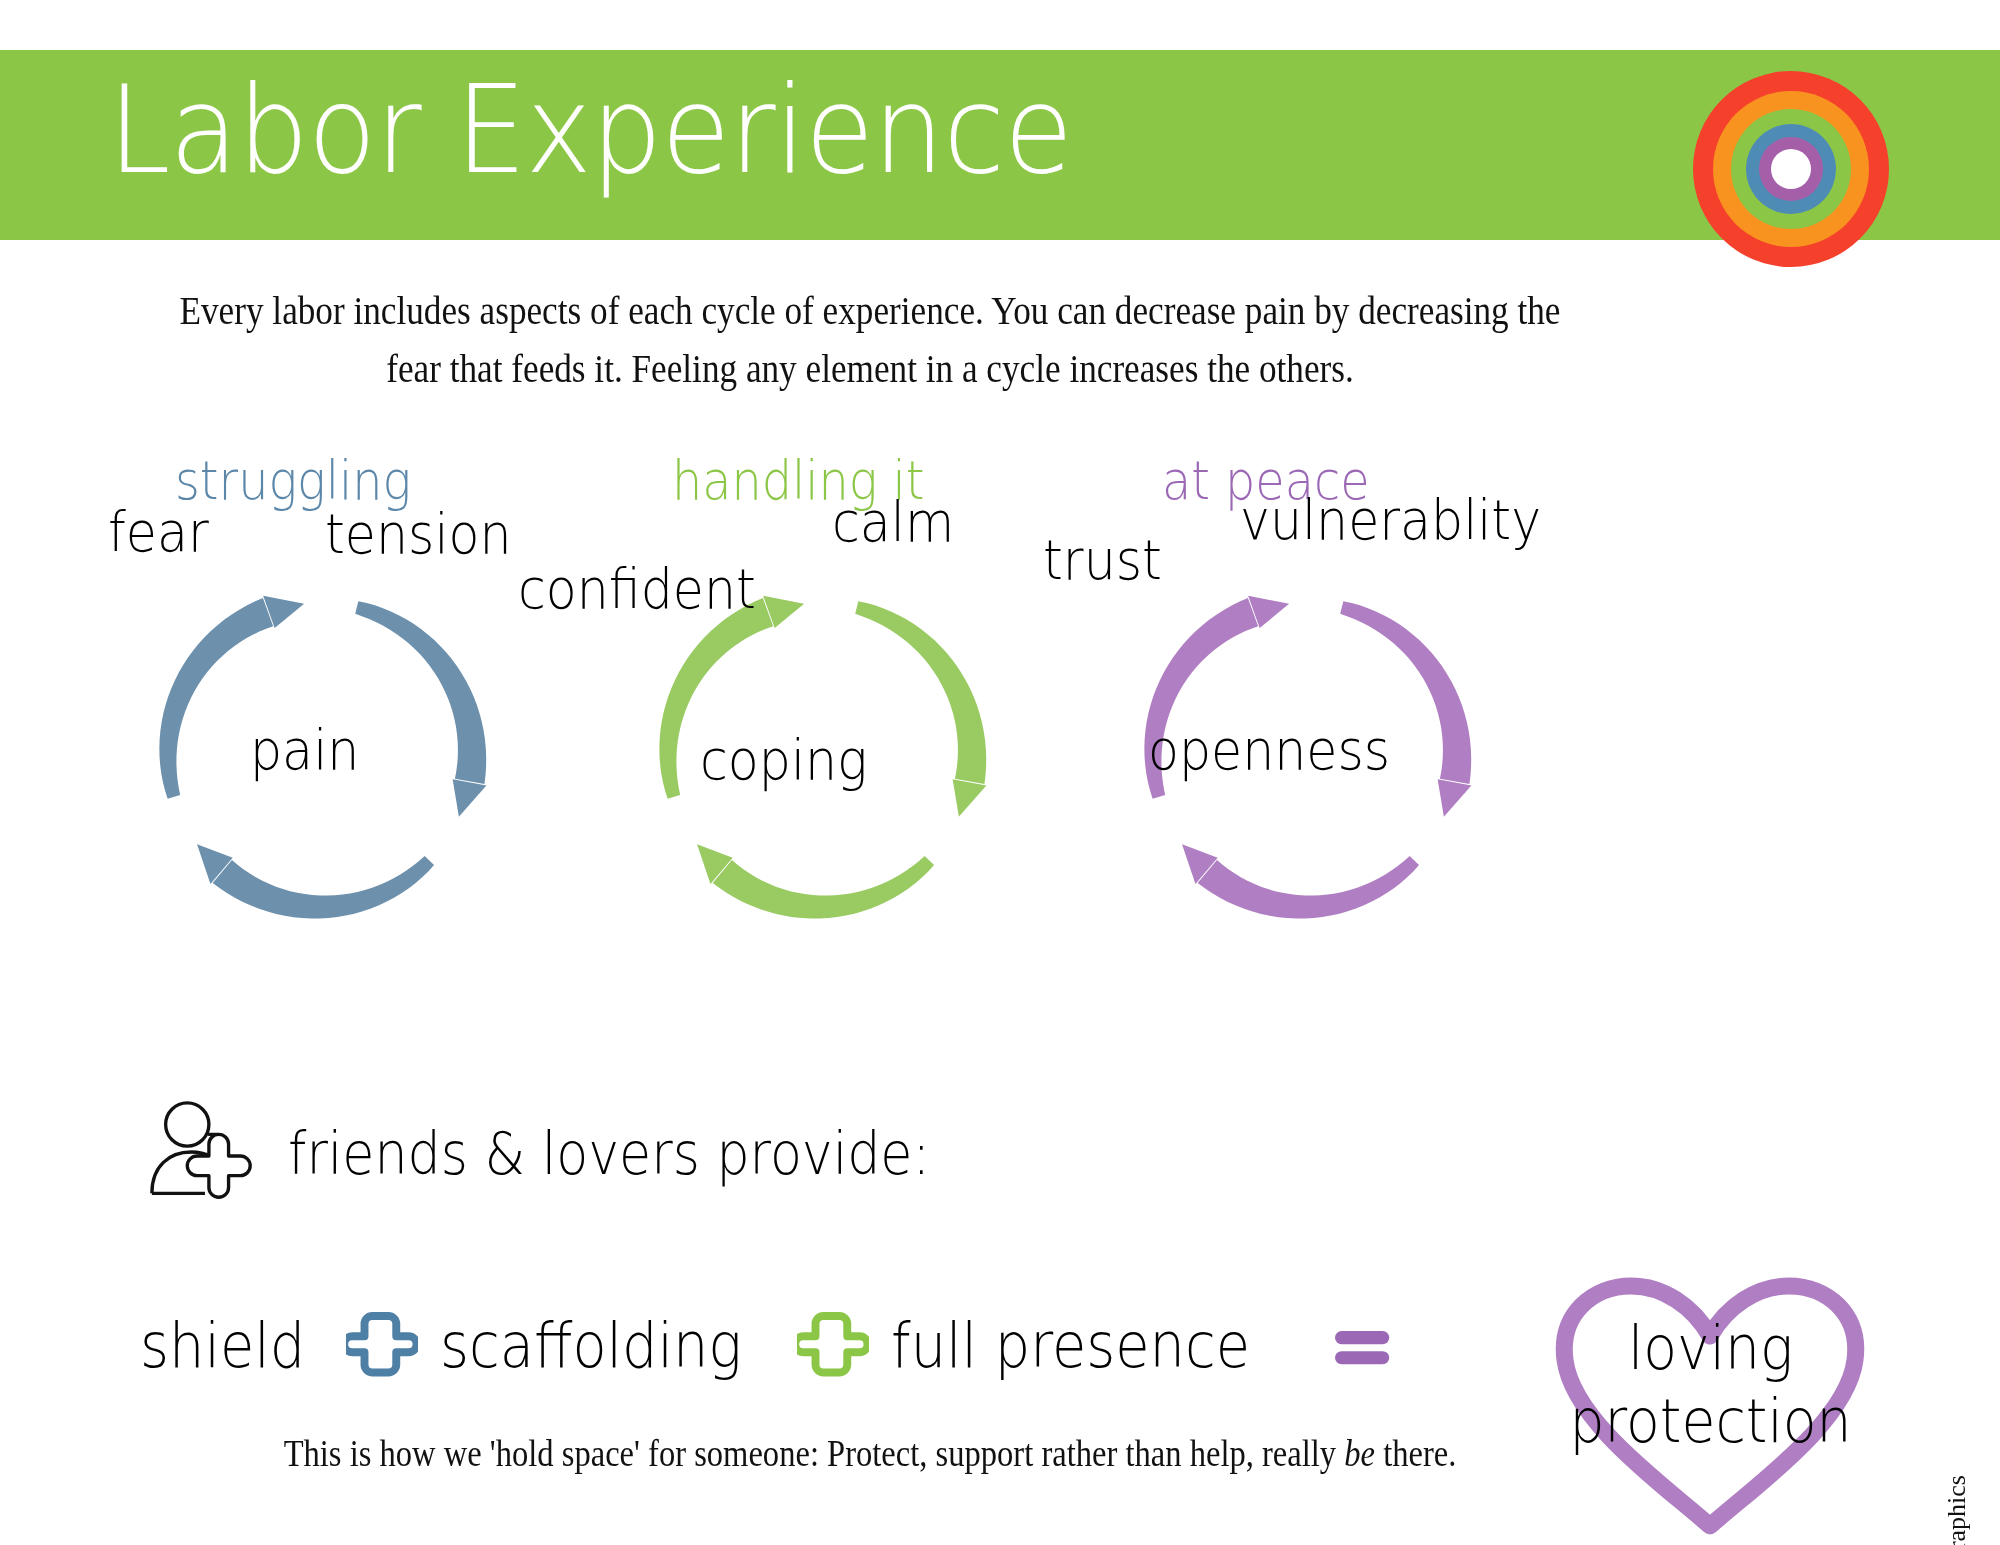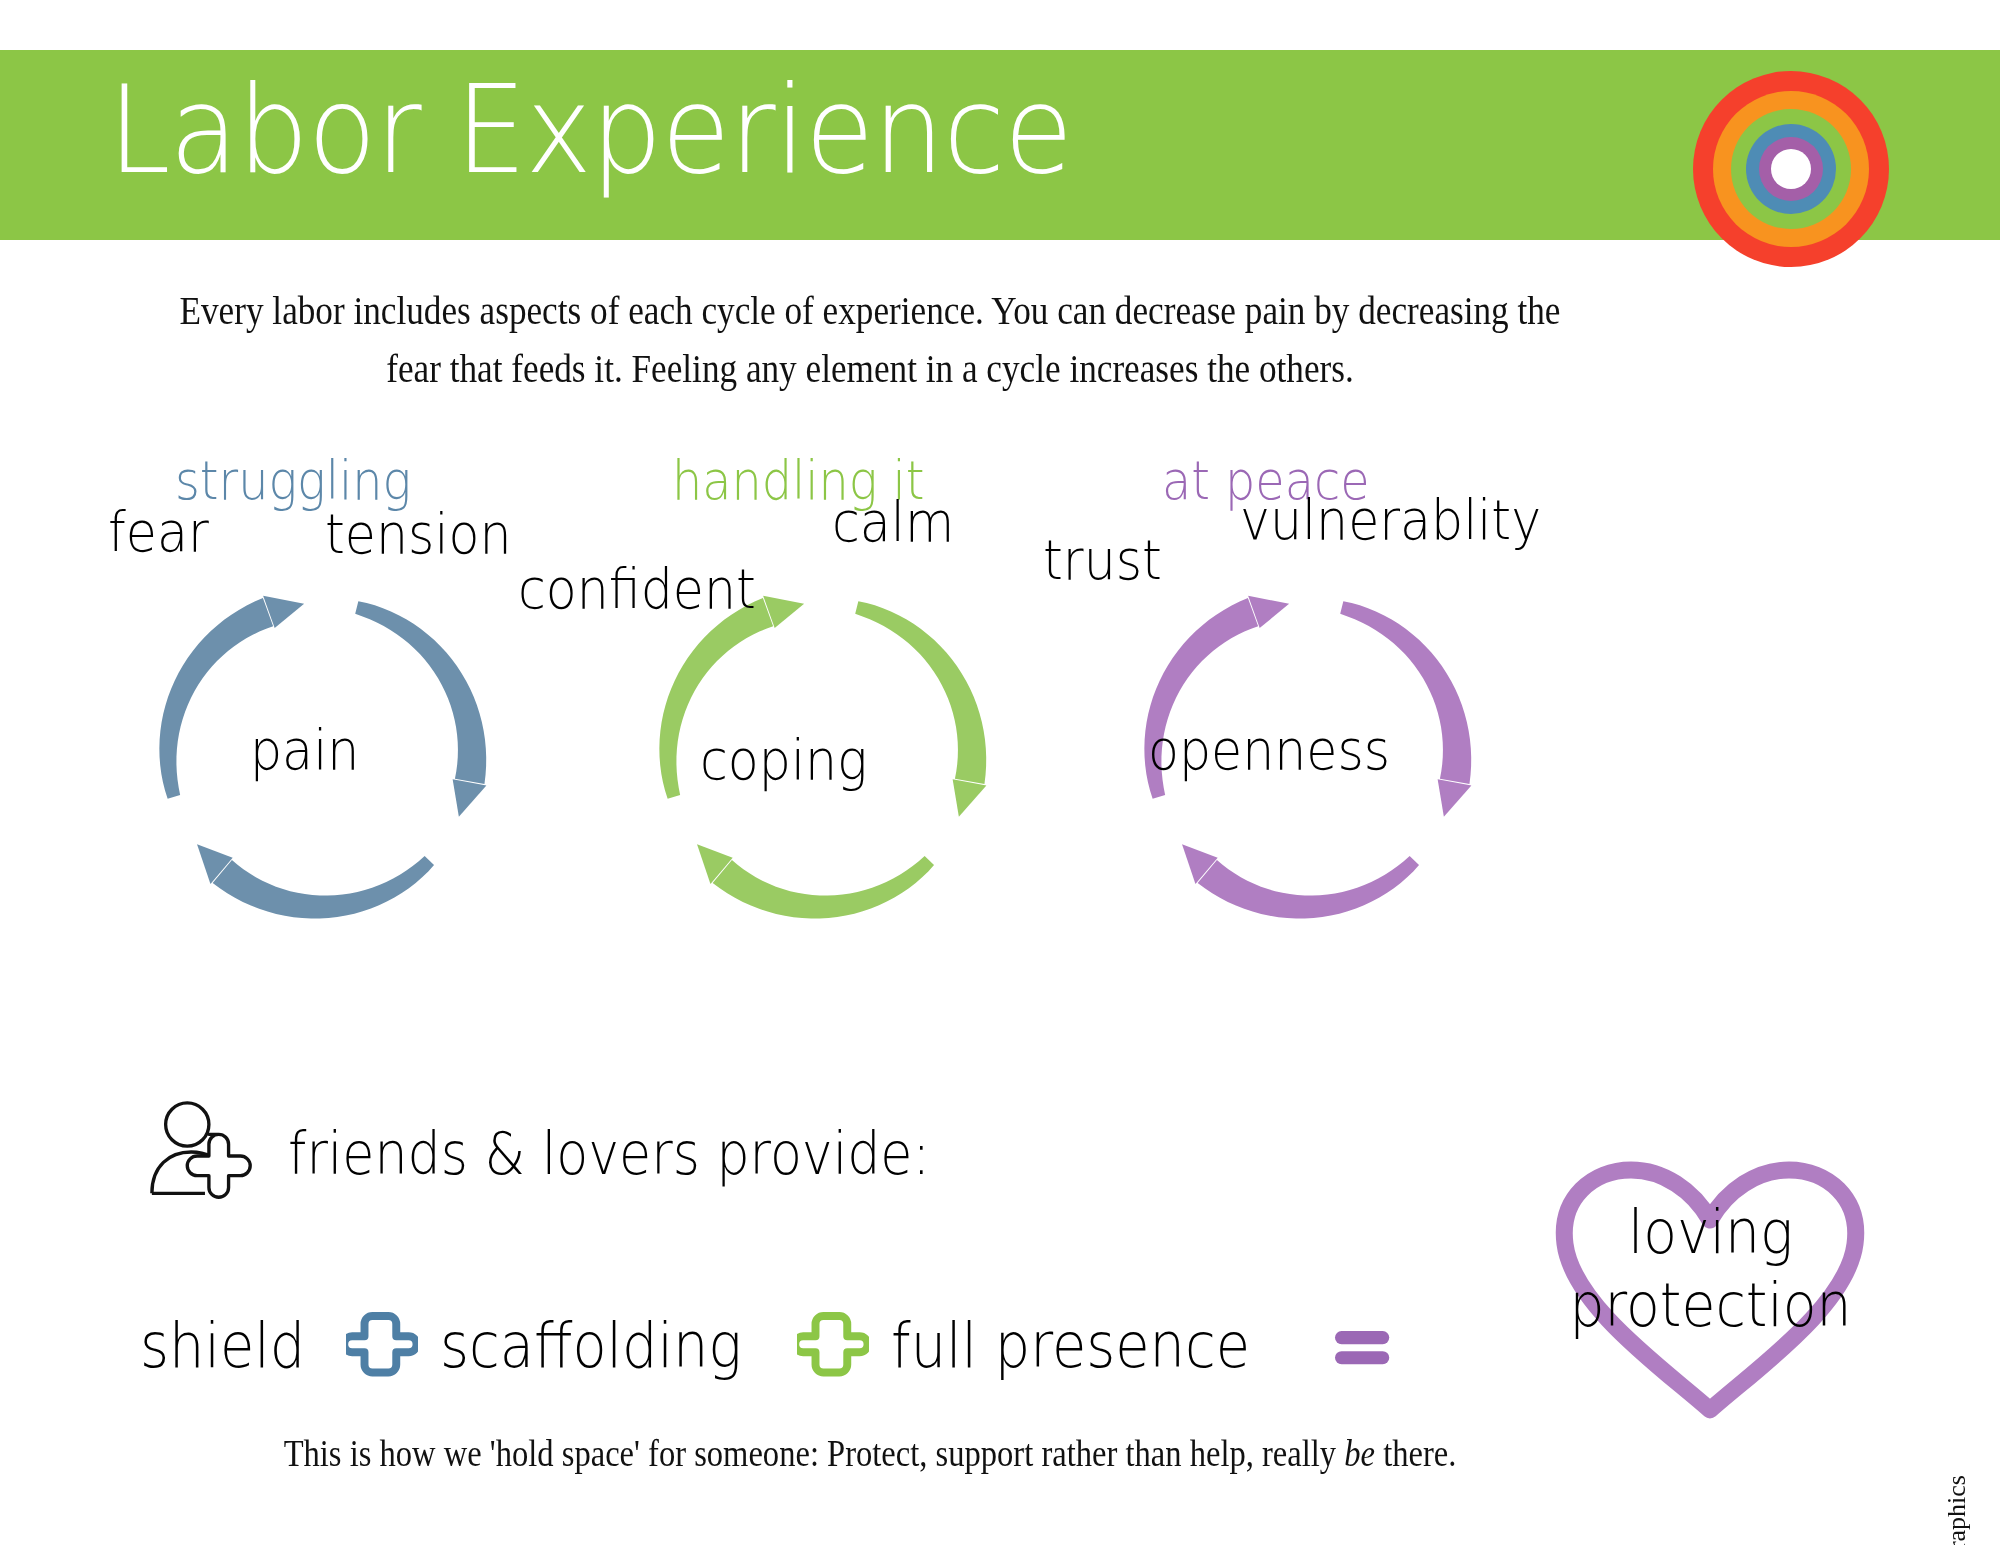--- a/index.html
+++ b/index.html
@@ -146,21 +146,21 @@
     white-space: nowrap;
     transform: scaleX(0.9);
     transform-origin: left center;
   }
   .plus-icon { width: 72px; height: 72px; display: block; flex: 0 0 auto; }
   #equals-icon { width: 70px; height: 70px; display: block; flex: 0 0 auto; margin-left: 16px;}
 
   #result-group {
     position: absolute;
     left: 1545px;
-    top: 1158px;
+    top: 1274px;
     width: 330px;
     height: 265px;
   }
   #heart-icon {
     position: absolute;
     left: 0; top: 0;
     width: 330px;
     height: 265px;
   }
   #result-label {

